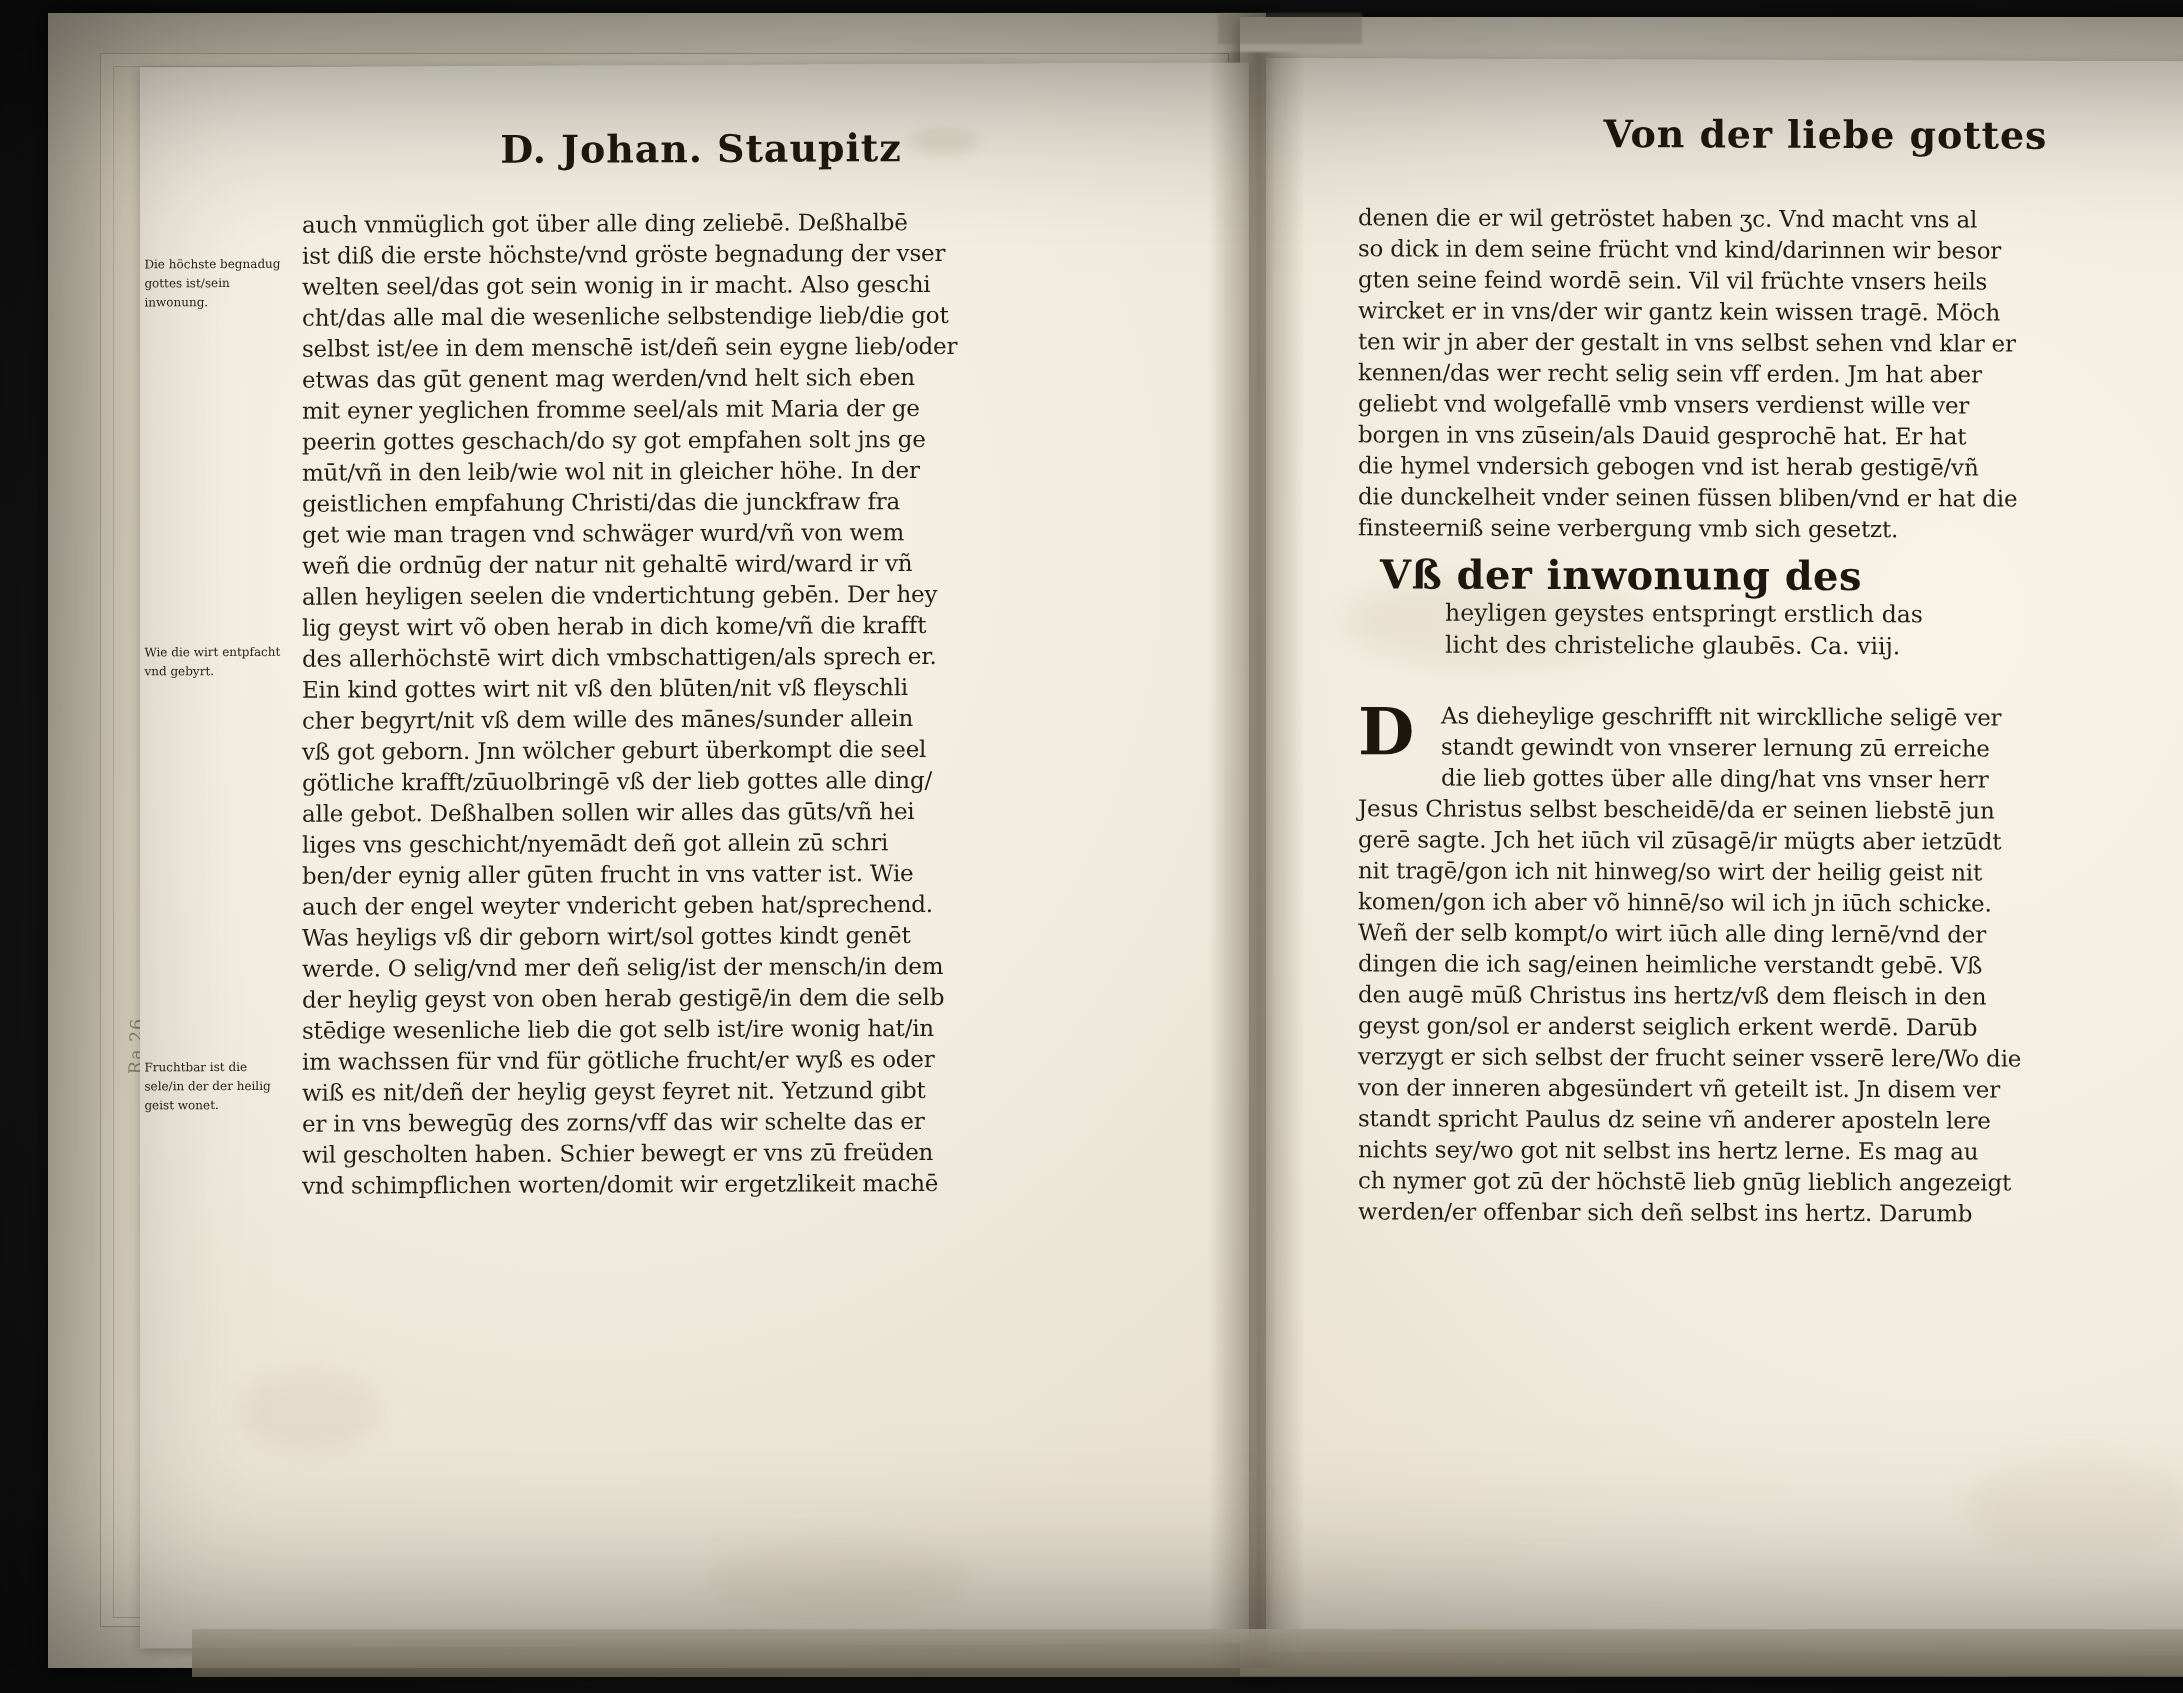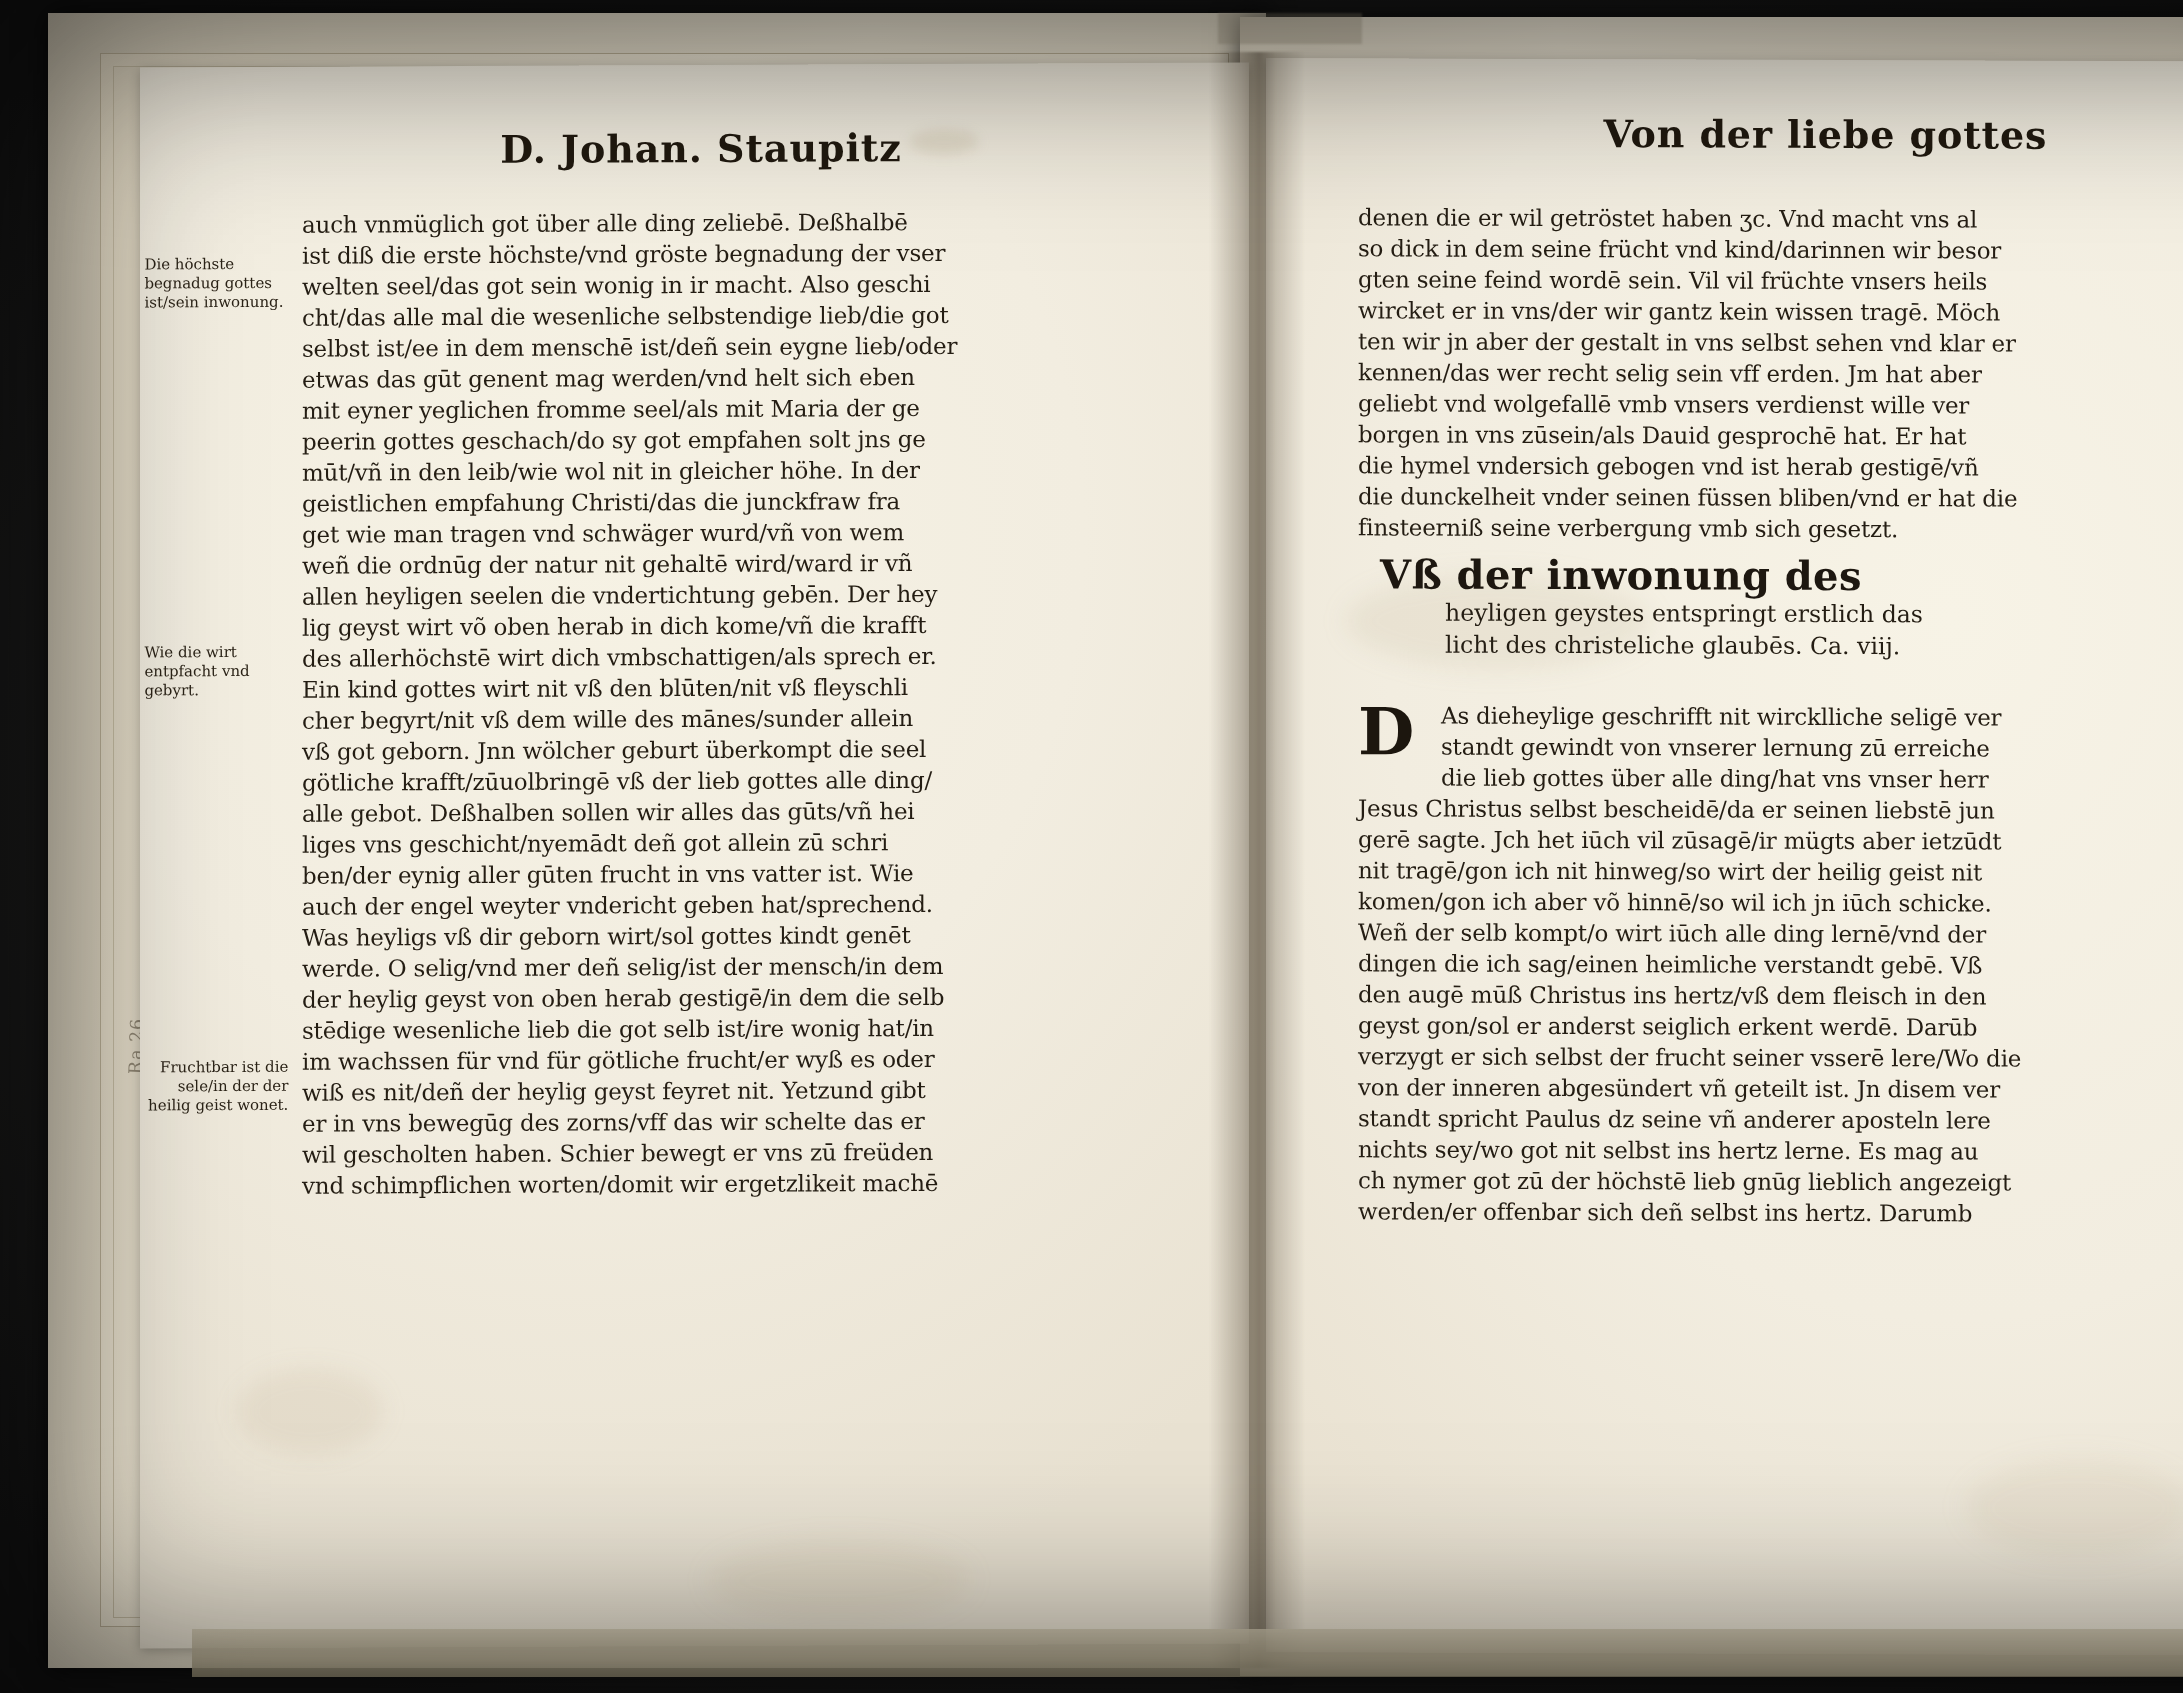--- a/index.html
+++ b/index.html
@@ -157,21 +157,21 @@
     font-size: 23px;
     line-height: 31px;
     color: #241d13;
     white-space: nowrap;
     font-family: "DejaVu Serif", serif;
     letter-spacing: -0.2px;
   }
 
   .marginal {
     position: absolute;
-    font-size: 15px;
+    font-size: 12px;
     line-height: 19px;
     color: #2b2317;
     width: 144px;
     font-family: "DejaVu Serif", serif;
   }
 
   .section-head {
     font-size: 40px;
     line-height: 45px;
     font-weight: 700;
@@ -256,21 +256,21 @@
       <div class="stain" style="left:769px;top:65px;width:70px;height:26px;background:rgba(168,150,110,0.18);filter:blur(6.1px);"></div>
       <div class="stain" style="left:96px;top:1301px;width:148px;height:87px;background:rgba(170,152,112,0.12);filter:blur(11.4px);"></div>
       <div class="stain" style="left:568px;top:1476px;width:262px;height:79px;background:rgba(175,158,118,0.10);filter:blur(13px);"></div>
 
       <div class="textblock" style="left:74px; top:61px; width:974px;">
         <div class="head-line">D. Johan. Staupitz</div>
       </div>
 
       <div class="marginal" style="left:4.4px; top:188px;">Die höchste begnadug gottes ist/sein inwonung.</div>
       <div class="marginal" style="left:4.4px; top:576px;">Wie die wirt entpfacht vnd gebyrt.</div>
-      <div class="marginal" style="left:4.4px; top:991px;text-align:right;">Fruchtbar ist die sele/in der der heilig geist wonet.</div>
+      <div class="marginal" style="left:4.4px; top:991px;">Fruchtbar ist die sele/in der der heilig geist wonet.</div>
 
       <div class="textblock" style="left:162px; top:143px; width:869px;">
         <div class="body-line">auch vnmüglich got über alle ding zeliebē. Deßhalbē</div>
         <div class="body-line">ist diß die erste höchste/vnd gröste begnadung der vser</div>
         <div class="body-line">welten seel/das got sein wonig in ir macht. Also geschi</div>
         <div class="body-line">cht/das alle mal die wesenliche selbstendige lieb/die got</div>
         <div class="body-line">selbst ist/ee in dem menschē ist/deñ sein eygne lieb/oder</div>
         <div class="body-line">etwas das gūt genent mag werden/vnd helt sich eben</div>
         <div class="body-line">mit eyner yeglichen fromme seel/als mit Maria der ge</div>
         <div class="body-line">peerin gottes geschach/do sy got empfahen solt jns ge</div>

